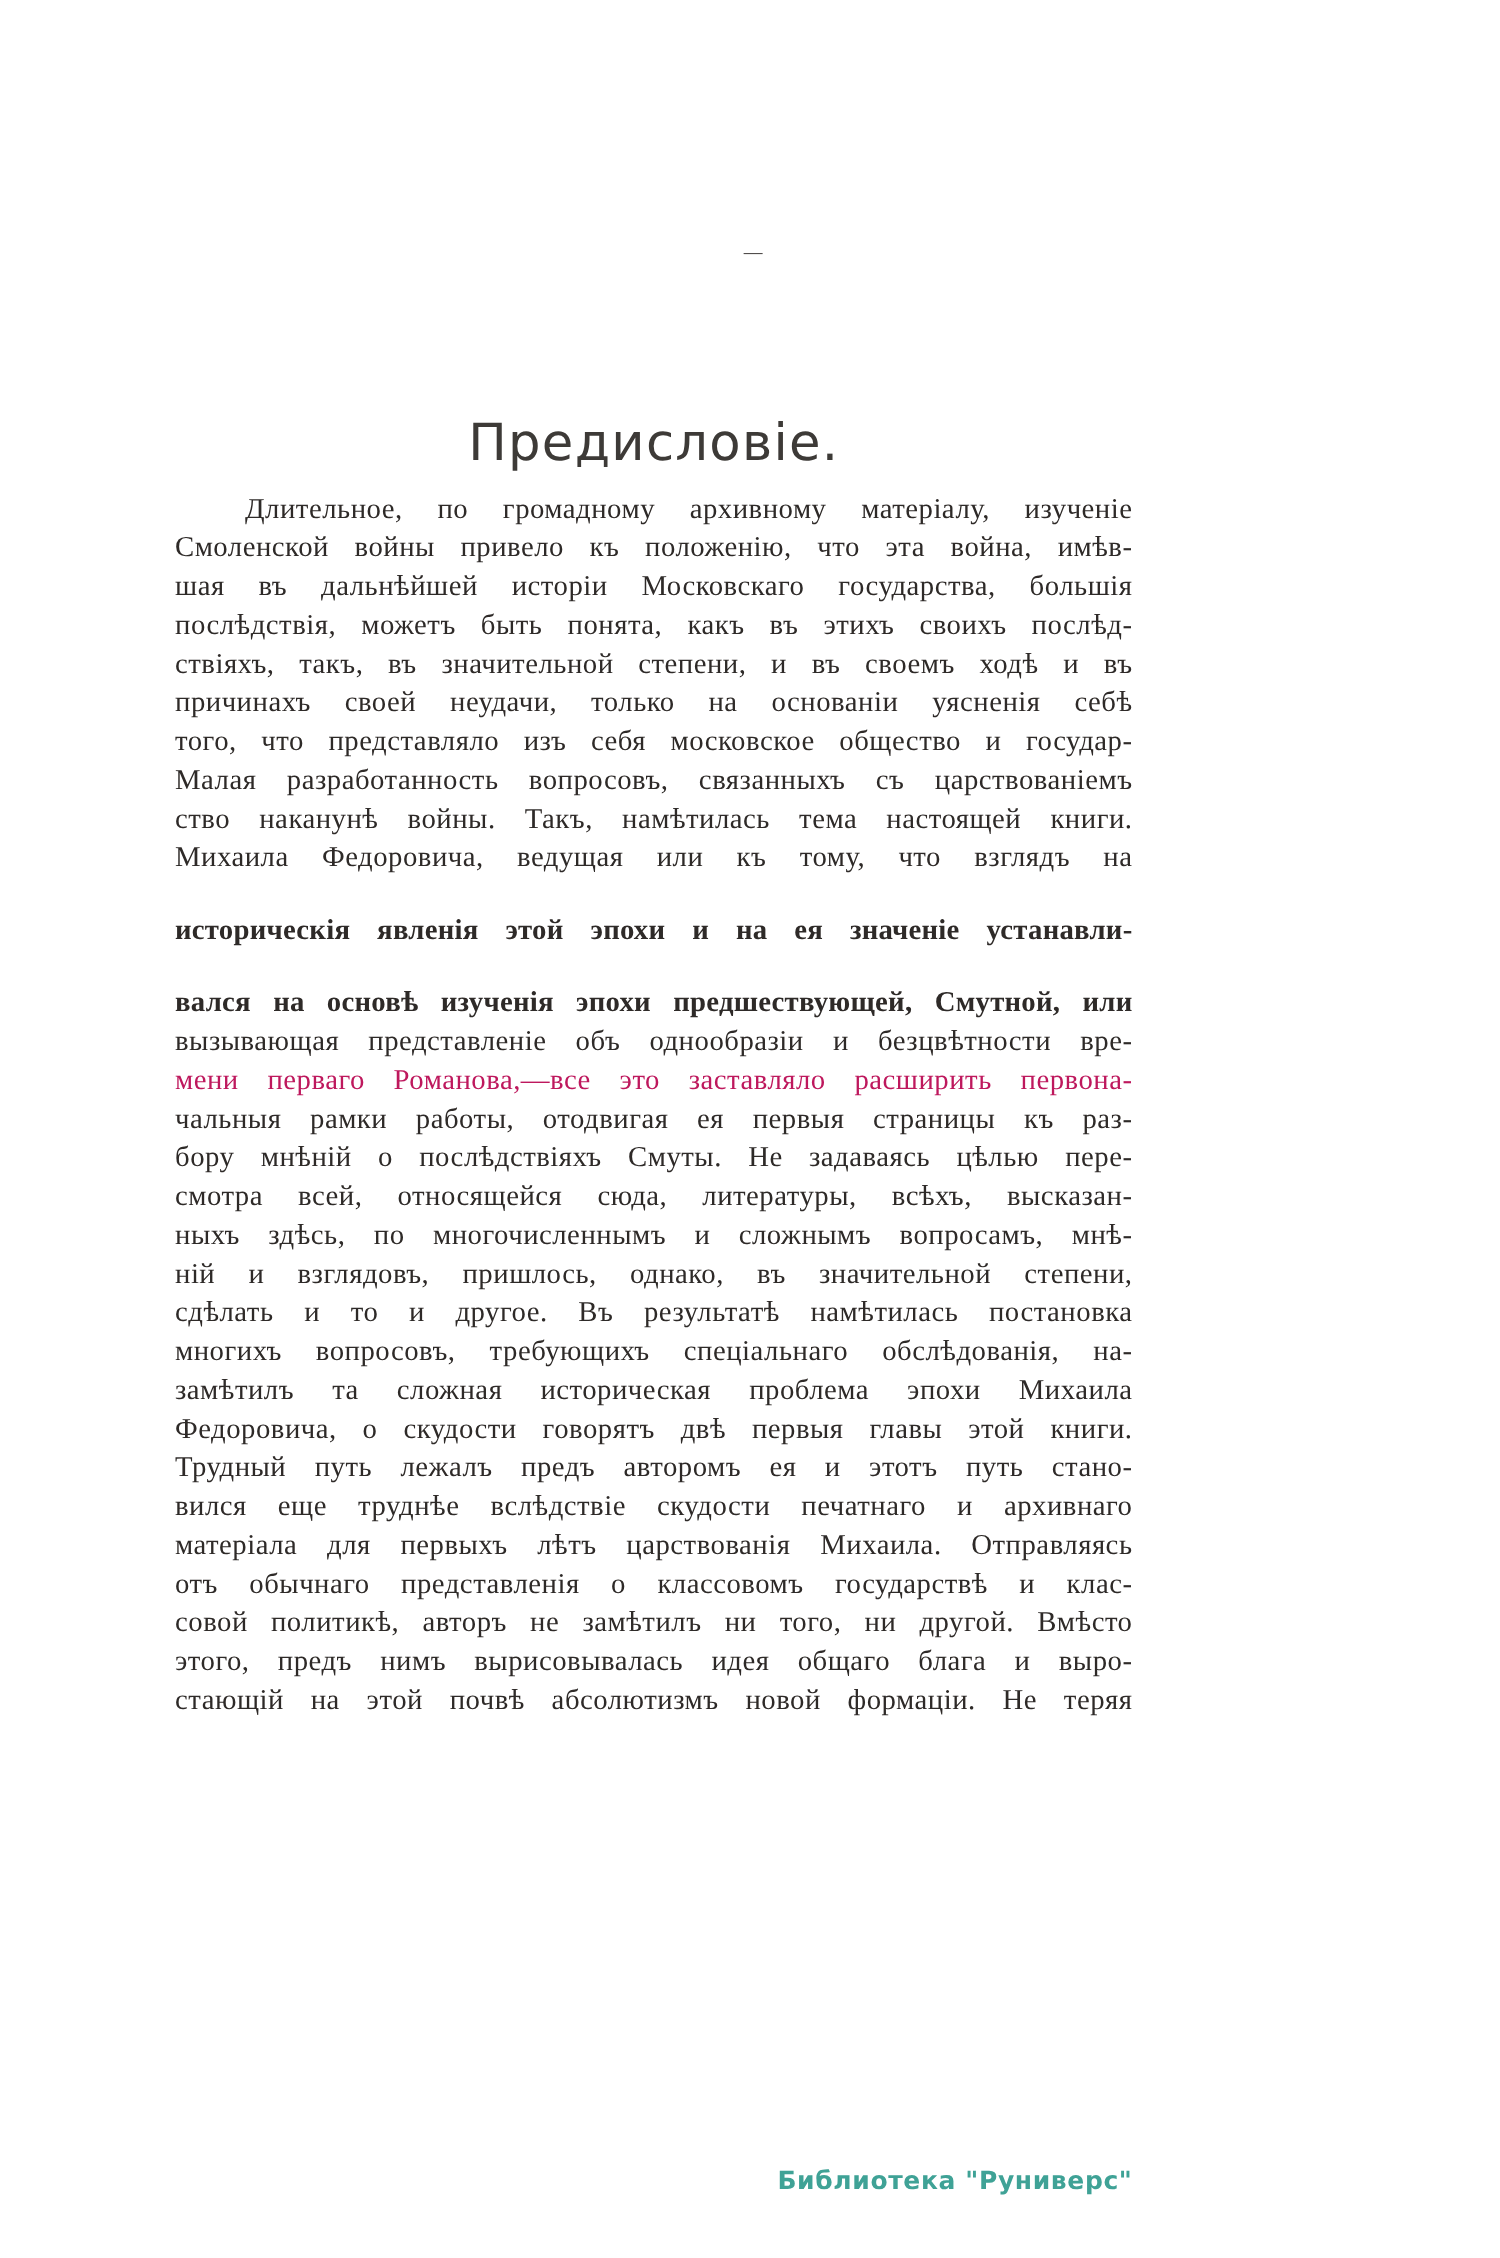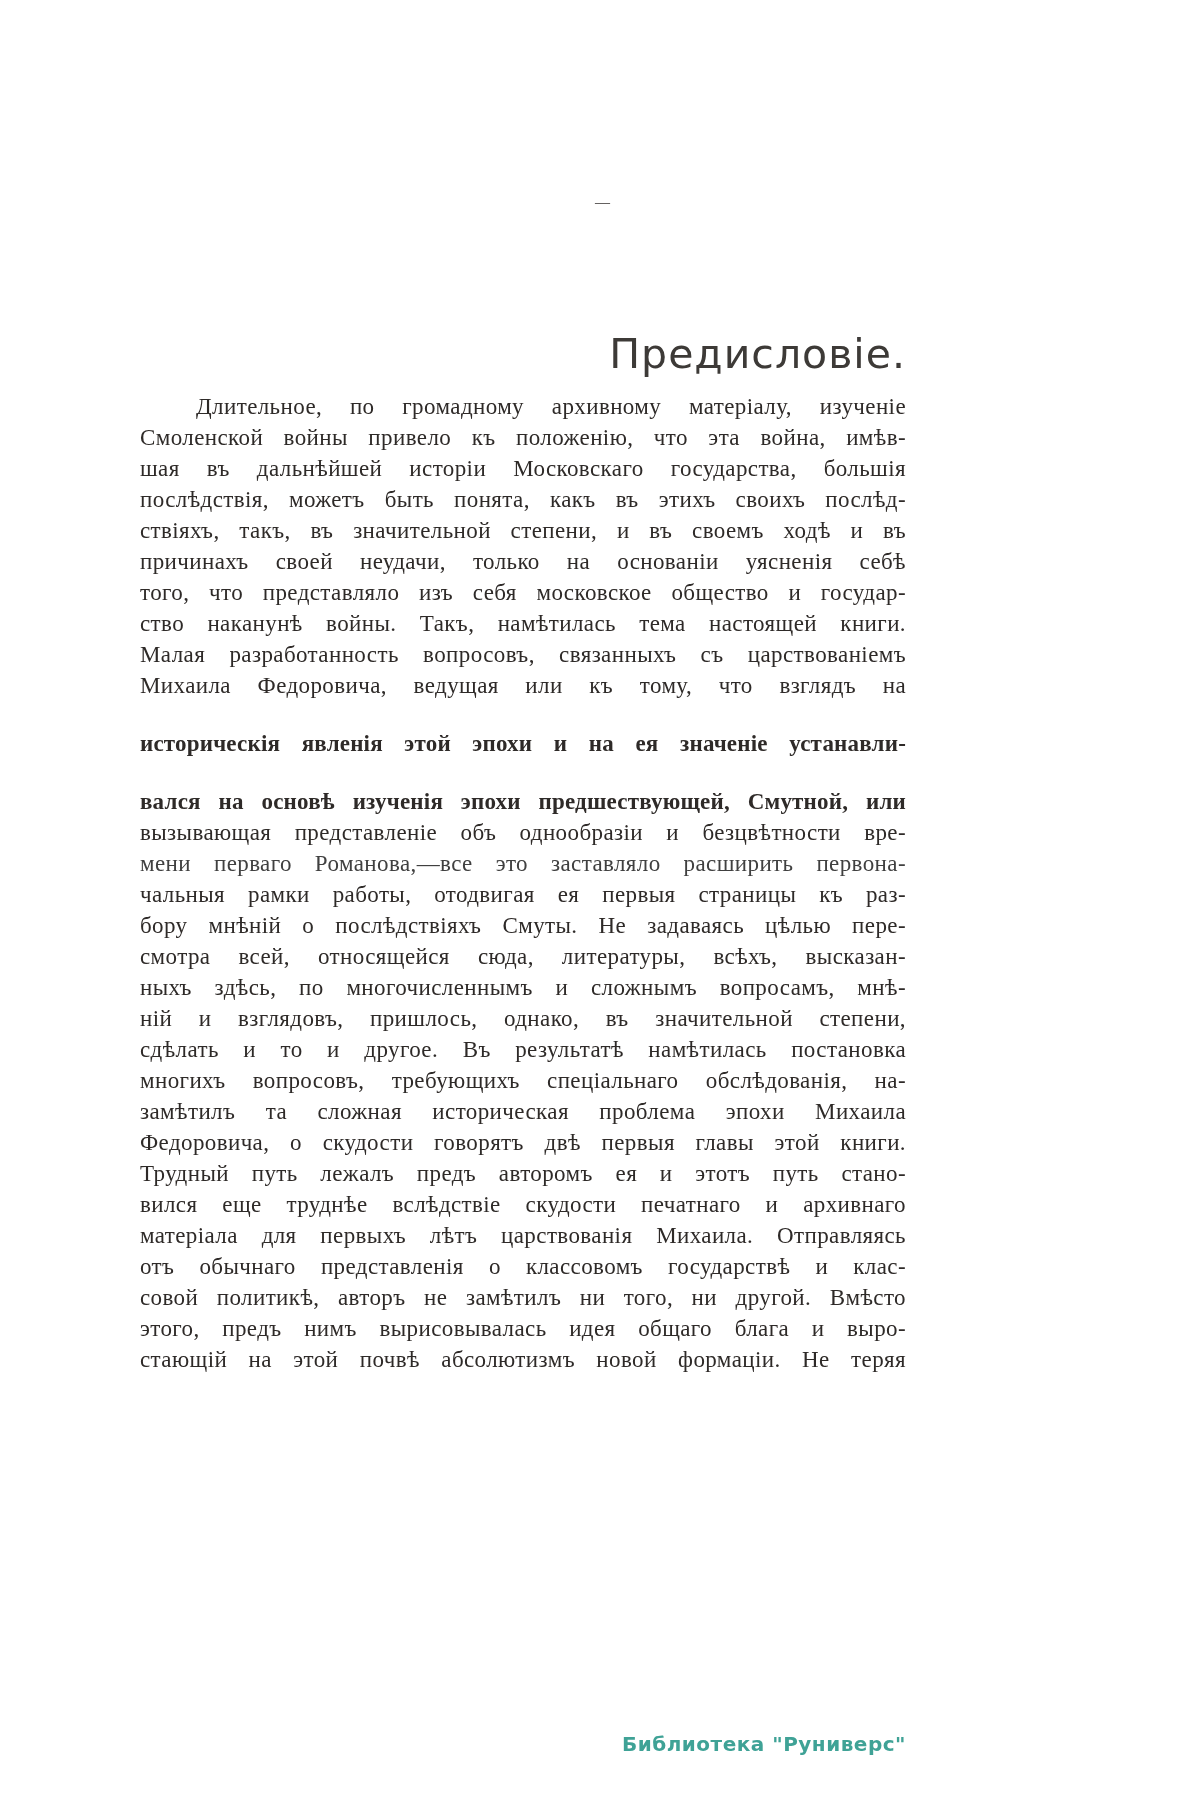--- a/index.html
+++ b/index.html
@@ -31,21 +31,21 @@
     text-align:center;
     font-size:15px;
     color:var(--ink);
     letter-spacing:1px;
   }
   .title{
     position:absolute;
     top:330px;
     left:140px;
     width:766px;
-    text-align:right;
+    text-align:center;
     font-family:"DejaVu Sans", sans-serif;
     font-weight:400;
     font-size:41px;
     color:#3d3a37;
     letter-spacing:1px;
   }
   .body-text{
     position:absolute;
     top:391px;
     left:140px;
@@ -63,21 +63,21 @@
   }
   .line.indent{
     text-indent:56px;
   }
   .line.bold{
     font-weight:bold;
     letter-spacing:0.2px;
     margin-top:27px;
   }
   .line.faded{
-    color:#404040;
+    color:#be185d;
   }
   .watermark{
     position:absolute;
     top:1732px;
     left:140px;
     width:766px;
     text-align:right;
     font-family:"DejaVu Sans", sans-serif;
     font-weight:bold;
     font-size:20px;
@@ -95,22 +95,22 @@
   <div class="title">Предисловіе.</div>
 
   <div class="body-text">
       <div class="line indent">Длительное, по громадному архивному матеріалу, изученіе</div>
       <div class="line">Смоленской войны привело къ положенію, что эта война, имѣв-</div>
       <div class="line">шая въ дальнѣйшей исторіи Московскаго государства, большія</div>
       <div class="line">послѣдствія, можетъ быть понята, какъ въ этихъ своихъ послѣд-</div>
       <div class="line">ствіяхъ, такъ, въ значительной степени, и въ своемъ ходѣ и въ</div>
       <div class="line">причинахъ своей неудачи, только на основаніи уясненія себѣ</div>
       <div class="line">того, что представляло изъ себя московское общество и государ-</div>
+      <div class="line">Малая разработанность вопросовъ, связанныхъ съ царствованіемъ</div>
       <div class="line">ство наканунѣ войны. Такъ, намѣтилась тема настоящей книги.</div>
-      <div class="line">Малая разработанность вопросовъ, связанныхъ съ царствованіемъ</div>
       <div class="line">Михаила Федоровича, ведущая или къ тому, что взглядъ на</div>
       <div class="line bold">историческія явленія этой эпохи и на ея значеніе устанавли-</div>
       <div class="line bold">вался на основѣ изученія эпохи предшествующей, Смутной, или</div>
       <div class="line">вызывающая представленіе объ однообразіи и безцвѣтности вре-</div>
       <div class="line faded">мени перваго Романова,—все это заставляло расширить первона-</div>
       <div class="line">чальныя рамки работы, отодвигая ея первыя страницы къ раз-</div>
       <div class="line">бору мнѣній о послѣдствіяхъ Смуты. Не задаваясь цѣлью пере-</div>
       <div class="line">смотра всей, относящейся сюда, литературы, всѣхъ, высказан-</div>
       <div class="line">ныхъ здѣсь, по многочисленнымъ и сложнымъ вопросамъ, мнѣ-</div>
       <div class="line">ній и взглядовъ, пришлось, однако, въ значительной степени,</div>

